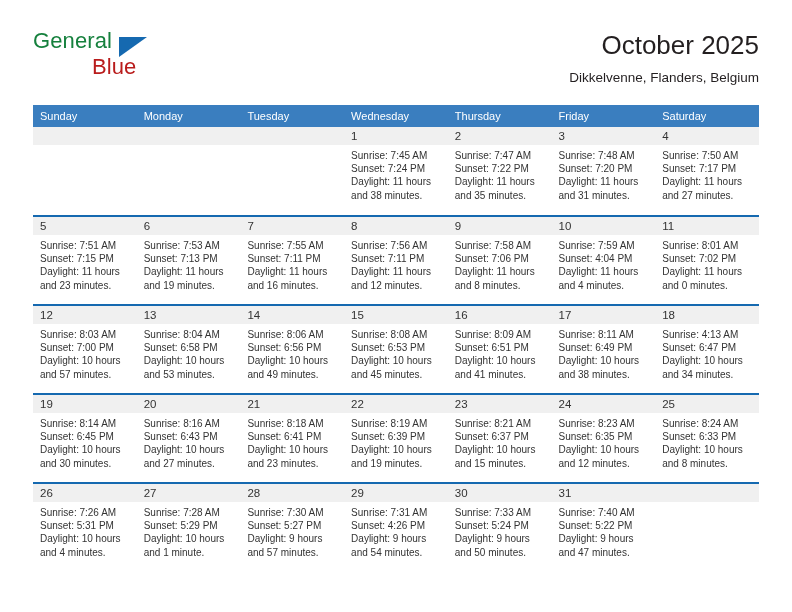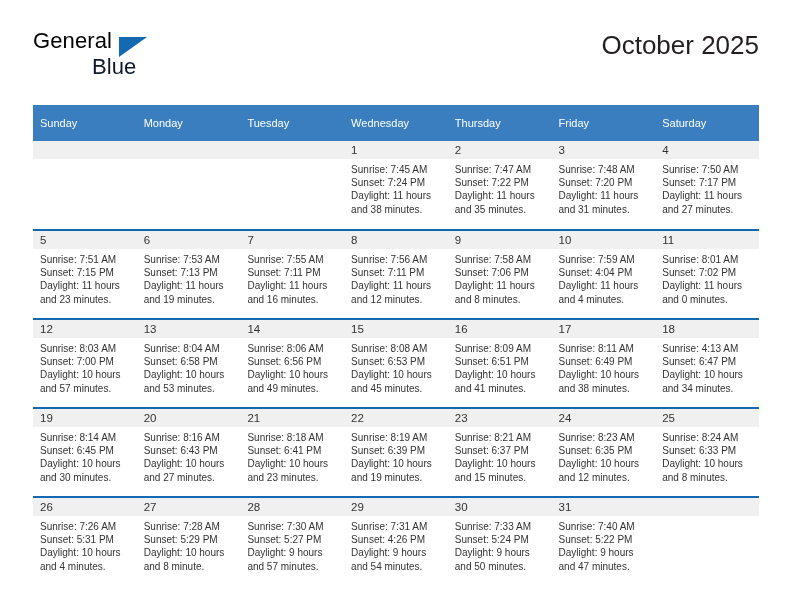--- a/index.html
+++ b/index.html
@@ -33,39 +33,39 @@
     left: 0;
     top: 0;
     width: 250px;
     height: 60px;
   }
   .brand-general {
     position: absolute;
     left: 0;
     top: 0;
     font-size: 22px;
-    color: #000000;
+    color: #15803d;
     letter-spacing: 0.1px;
     font-family: "Liberation Sans", sans-serif;
   }
   .brand-flag {
     position: absolute;
     left: 86px;
     top: 9px;
     width: 0;
     height: 0;
     border-left: 28px solid #1569b0;
     border-bottom: 20px solid transparent;
   }
   .brand-blue {
     position: absolute;
     left: 59px;
     top: 26px;
     font-size: 22px;
-    color: #0f172a;
+    color: #b91c1c;
     letter-spacing: 0.1px;
     font-family: "Liberation Sans", sans-serif;
   }
   .title-block {
     position: absolute;
     right: 0;
     top: 0;
     text-align: right;
     width: 480px;
   }
@@ -94,21 +94,21 @@
   }
   .calendar col { width: 103.71px; }
 
   .dow {
     background: #3a7ebf;
     color: #ffffff;
     font-size: 11px;
     text-align: left;
     padding: 5px 0 5px 7px;
     font-weight: normal;
-    height: 36px;
+    height: 22px;
     border: none;
   }
 
   td.day {
     vertical-align: top;
     padding: 0;
     height: 89px;
     border-top: 2px solid #1569b0;
     background: #ffffff;
   }
@@ -137,20 +137,21 @@
 <div id="page">
 
   <div class="header">
     <div class="brand">
       <span class="brand-general">General</span>
       <span class="brand-flag"></span>
       <span class="brand-blue">Blue</span>
     </div>
     <div class="title-block">
       <div class="month-title">October 2025</div>
+      <div class="location">Dikkelvenne, Flanders, Belgium</div>
     </div>
   </div>
 
   <table class="calendar">
     <colgroup>
       <col>
         <col>
         <col>
         <col>
         <col>
@@ -420,21 +421,21 @@
               <div>Daylight: 10 hours</div>
               <div>and 4 minutes.</div>
             </div>
           </td>
           <td class="day">
             <div class="daynum">27</div>
             <div class="info">
               <div>Sunrise: 7:28 AM</div>
               <div>Sunset: 5:29 PM</div>
               <div>Daylight: 10 hours</div>
-              <div>and 8 minute.</div>
+              <div>and 1 minute.</div>
             </div>
           </td>
           <td class="day">
             <div class="daynum">28</div>
             <div class="info">
               <div>Sunrise: 7:30 AM</div>
               <div>Sunset: 5:27 PM</div>
               <div>Daylight: 9 hours</div>
               <div>and 57 minutes.</div>
             </div>

